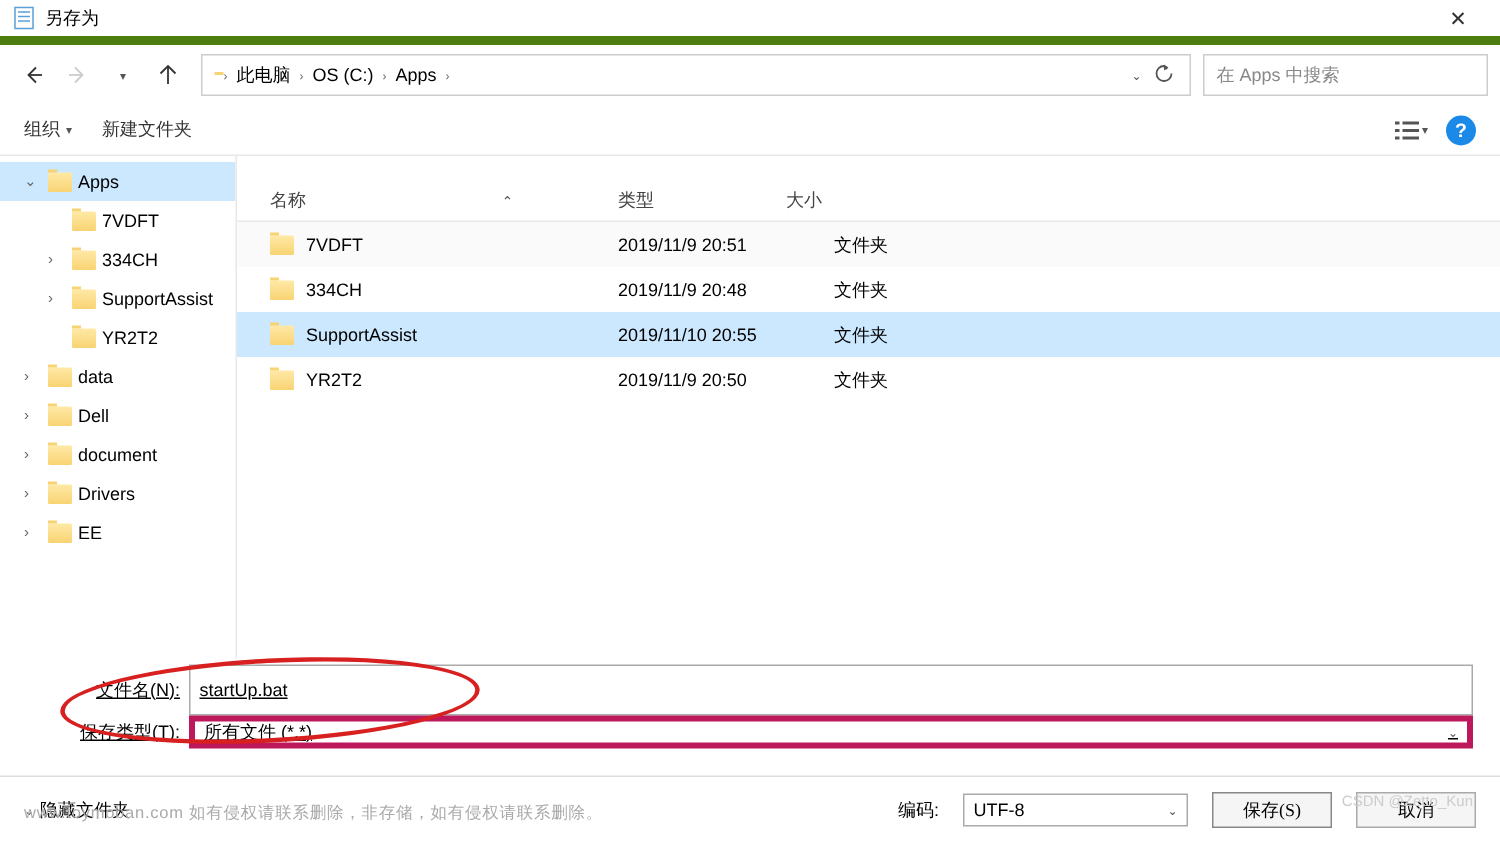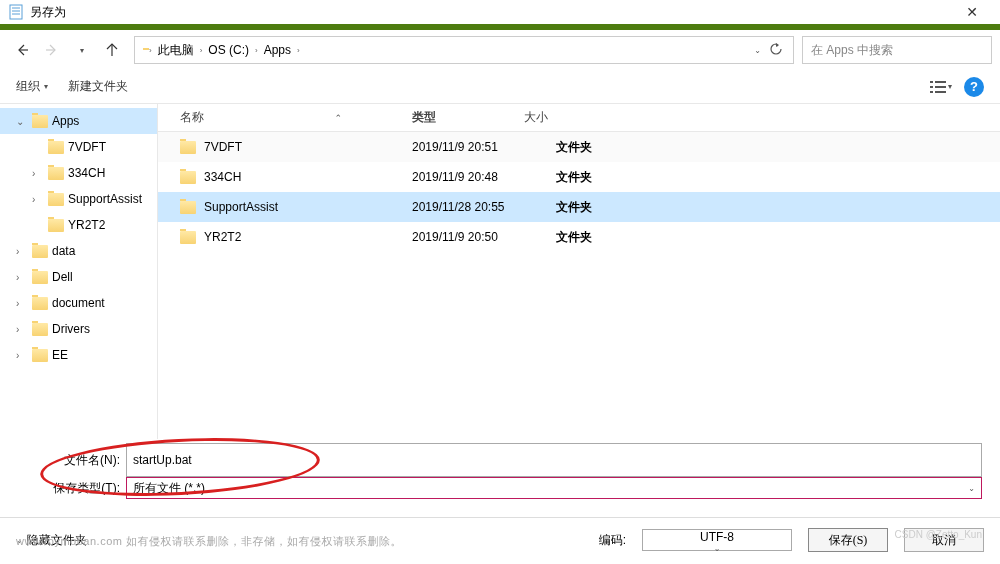--- a/index.html
+++ b/index.html
@@ -28,45 +28,45 @@
     
     .content { display: flex; height: 335px; }
     .tree { width: 158px; overflow: hidden; padding: 4px 0; border-right: 1px solid #e8e8e8; }
     .tree-item { height: 26px; display: flex; align-items: center; padding-left: 16px; gap: 4px; white-space: nowrap; }
     .tree-item.selected { background: #cce8ff; }
     .tree-item .expander { width: 12px; color: #666; font-size: 10px; }
     .tree-item.indent2 { padding-left: 32px; }
     .folder-icon { width: 16px; height: 13px; background: linear-gradient(#ffe9a6, #f8d373); border-radius: 1px; position: relative; }
     .folder-icon::before { content: ''; position: absolute; top: -2px; left: 0; width: 6px; height: 2px; background: #f8d373; }
     
-    .listview { flex: 1; }
+    .listview { flex: 1; margin-top: 16px; }
     .list-header { height: 28px; display: flex; align-items: center; border-bottom: 1px solid #e8e8e8; color: #444; }
     .col-name { width: 254px; padding-left: 22px; display: flex; align-items: center; justify-content: space-between; }
     .col-date { width: 144px; }
-    .col-type { width: 112px; font-weight: bold; }
+    .col-type { width: 112px; }
     .col-size { width: 100px; }
     .sort-arrow { margin-right: 70px; color: #555; font-size: 9px; }
     .list-row { height: 30px; display: flex; align-items: center; }
     .list-row.selected { background: #cce8ff; }
     .list-row:nth-child(odd):not(.selected) { background: #fafafa; }
     .list-row .col-name { display: flex; align-items: center; gap: 8px; justify-content: flex-start; }
     
-    .bottom-form { padding: 8px 18px 4px 18px; position: relative; }
+    .bottom-form { padding: 8px 18px 4px 18px; position: relative; text-decoration: underline; }
     .form-row { display: flex; align-items: center; height: 26px; margin-bottom: 2px; }
     .form-label { width: 108px; text-align: right; padding-right: 6px; }
     .form-input { flex: 1; border: 1px solid #aaa; height: 22px; padding: 16px 6px; display: flex; align-items: center; }
-    .form-select { flex: 1; border: 1px solid #be185d; height: 22px; padding: 0 6px; display: flex; align-items: center; justify-content: space-between; }
+    .form-select { flex: 1; border: 4px solid #be185d; height: 22px; padding: 0 6px; display: flex; align-items: center; justify-content: space-between; }
     .red-circle { position: absolute; left: 40px; top: 0; width: 280px; height: 56px; border: 3px solid #d82020; border-radius: 50%; transform: rotate(-3deg); pointer-events: none; }
     
     .divider { height: 1px; background: #ddd; margin: 10px 0 0 0; }
     
     .footer { padding: 10px 16px; display: flex; align-items: center; gap: 16px; }
     .footer-left { display: flex; align-items: center; gap: 4px; }
     .footer-spacer { flex: 1; }
-    .footer-select { border: 1px solid #aaa; height: 22px; width: 150px; padding: 0 6px; display: flex; align-items: center; justify-content: space-between; flex-direction: column; }
+    .footer-select { border: 1px solid #aaa; height: 22px; width: 150px; padding: 0 6px; display: flex; align-items: center; justify-content: space-between; }
     .footer-btn { border: 1px solid #aaa; height: 24px; min-width: 80px; padding: 0 16px; display: flex; align-items: center; justify-content: center; background: #f5f5f5; }
     .footer-btn.primary { border: 1px solid #888; font-family: Liberation Serif, serif; }
     
     .watermark { position: absolute; bottom: 15px; left: 16px; color: #aaa; font-size: 11px; letter-spacing: 0.5px; }
     .watermark2 { position: absolute; bottom: 24px; right: 18px; color: #ccc; font-size: 10px; }
     .chevron-down { font-size: 8px; color: #555; }
     .chevron-right { font-size: 8px; }
   </style>
 </head>
 <body>
@@ -231,21 +231,21 @@
           </div>
           <div class="col-date">2019/11/9 20:48</div>
           <div class="col-type">文件夹</div>
           <div class="col-size"></div>
         </div>
         <div class="list-row selected">
           <div class="col-name">
             <span class="folder-icon"></span>
             <span>SupportAssist</span>
           </div>
-          <div class="col-date">2019/11/28 20:55</div>
+          <div class="col-date">2019/11/10 20:55</div>
           <div class="col-type">文件夹</div>
           <div class="col-size"></div>
         </div>
         <div class="list-row">
           <div class="col-name">
             <span class="folder-icon"></span>
             <span>YR2T2</span>
           </div>
           <div class="col-date">2019/11/9 20:50</div>
           <div class="col-type">文件夹</div>

